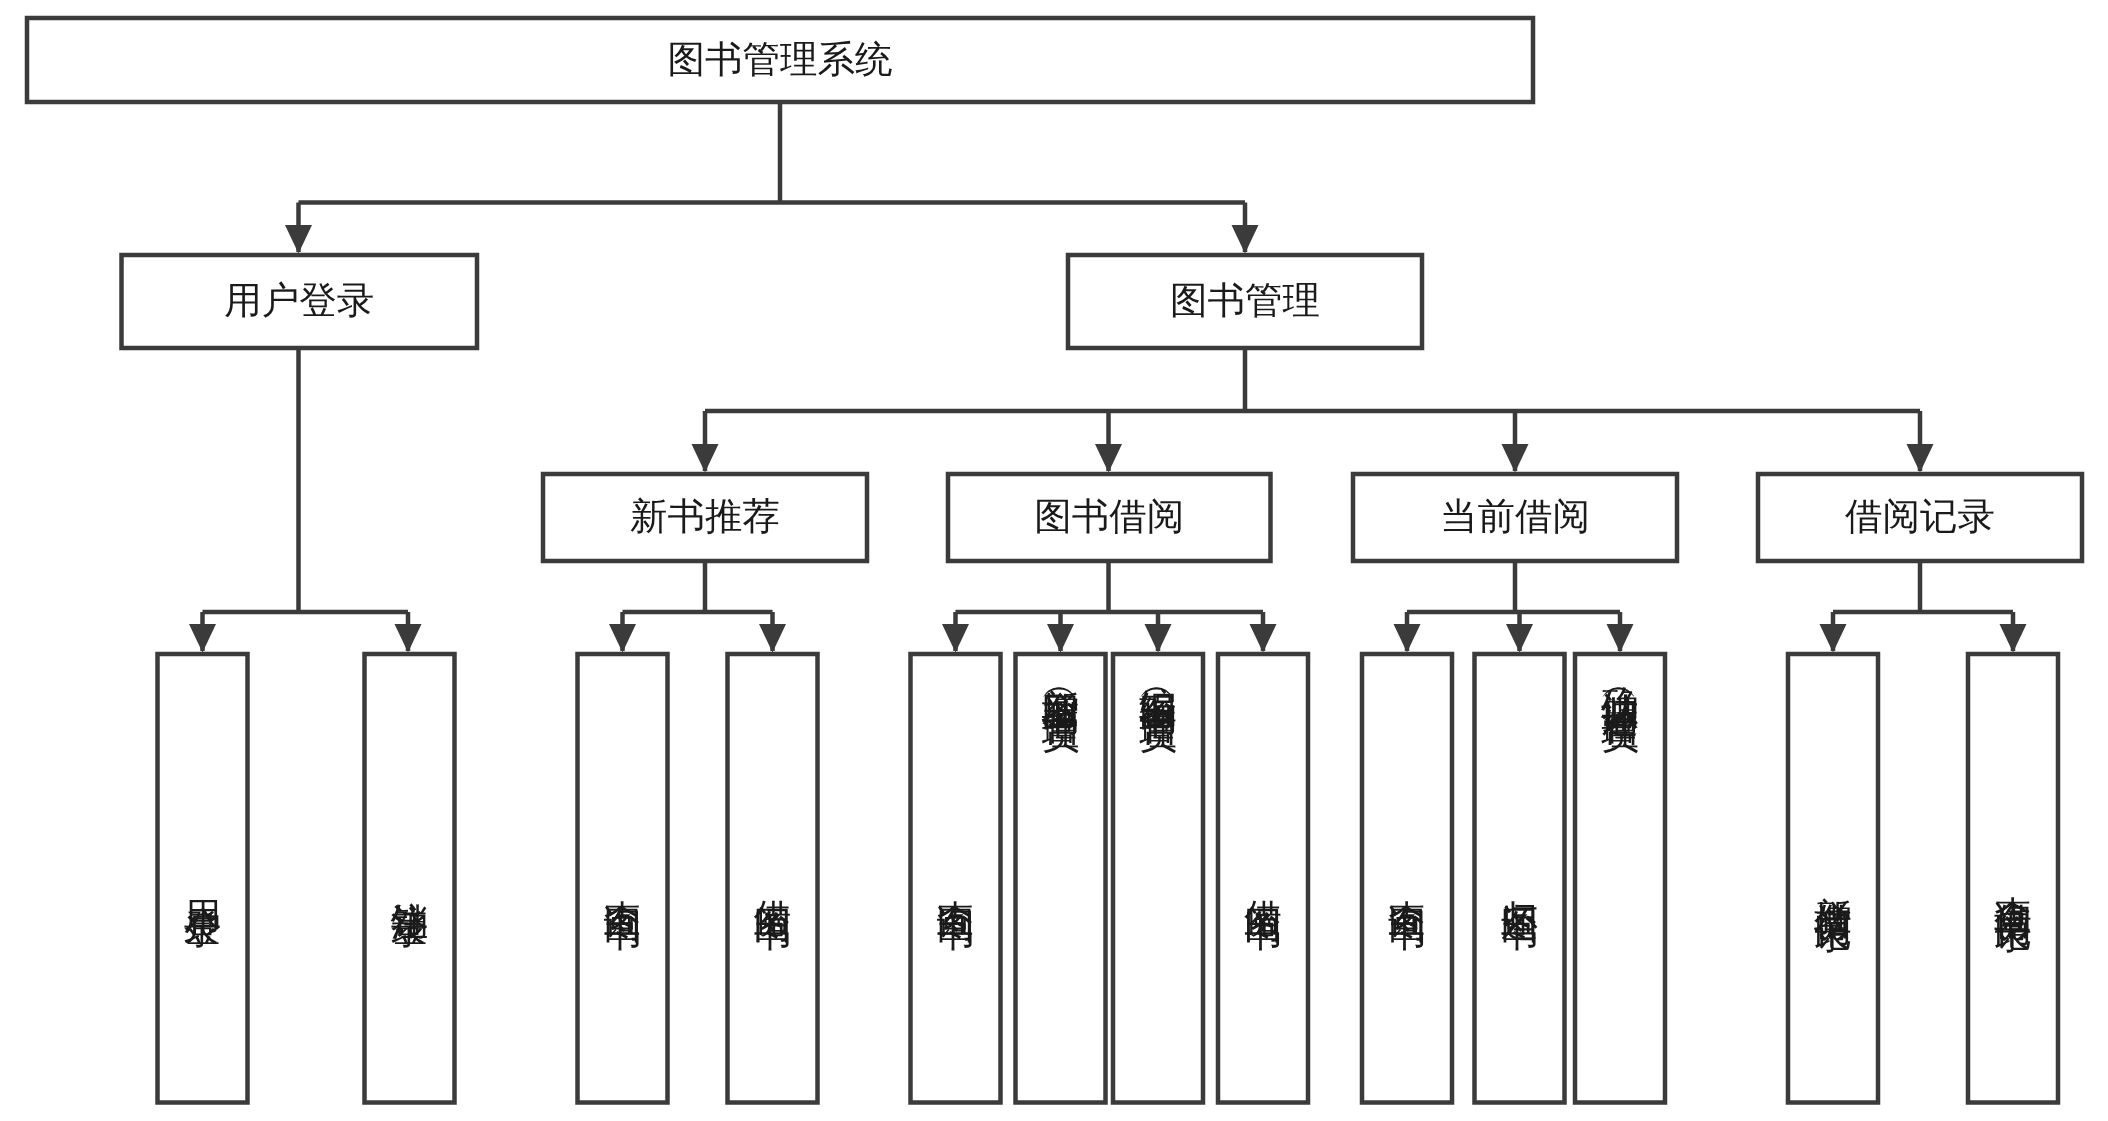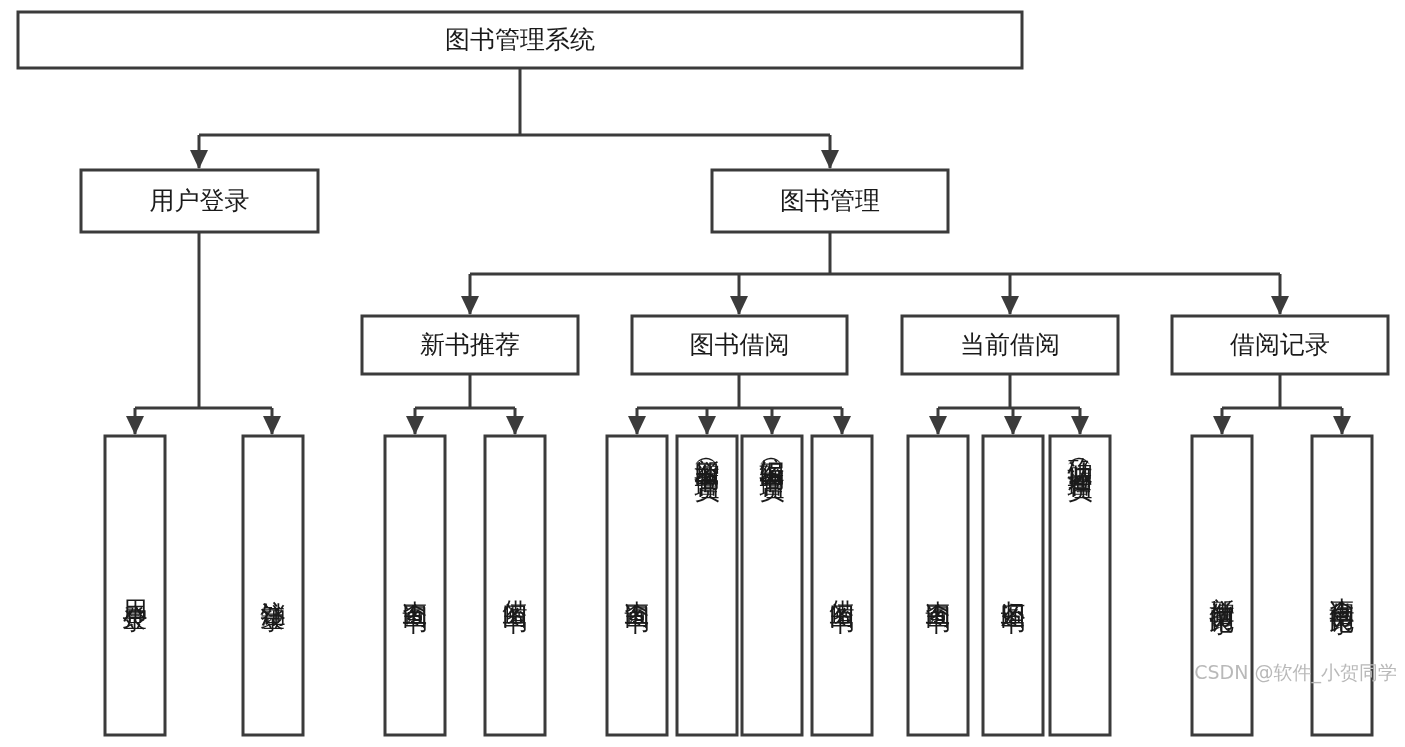--- a/index.html
+++ b/index.html
@@ -190,14 +190,13 @@
       <div class="leaf-label top-aligned" style="left: 677px; top: 436px; width: 60px; height: 299px;">新增图书（管理员）</div>
       <div class="leaf-label top-aligned" style="left: 742px; top: 436px; width: 60px; height: 299px;">编辑图书（管理员）</div>
       <div class="leaf-label" style="left: 812px; top: 436px; width: 60px; height: 299px;">借阅图书</div>
       <div class="leaf-label" style="left: 908px; top: 436px; width: 60px; height: 299px;">查询图书</div>
       <div class="leaf-label" style="left: 983px; top: 436px; width: 60px; height: 299px;">归还图书</div>
       <div class="leaf-label top-aligned" style="left: 1050px; top: 436px; width: 60px; height: 299px;">确认归还（管理员）</div>
       <div class="leaf-label" style="left: 1192px; top: 436px; width: 60px; height: 299px;">新增借阅记录</div>
       <div class="leaf-label" style="left: 1312px; top: 436px; width: 60px; height: 299px;">查询借阅记录</div>
     </div>
 
-  <div id="watermark">CSDN @软件_小贺同学</div>
 </div>
 
 </body></html>

